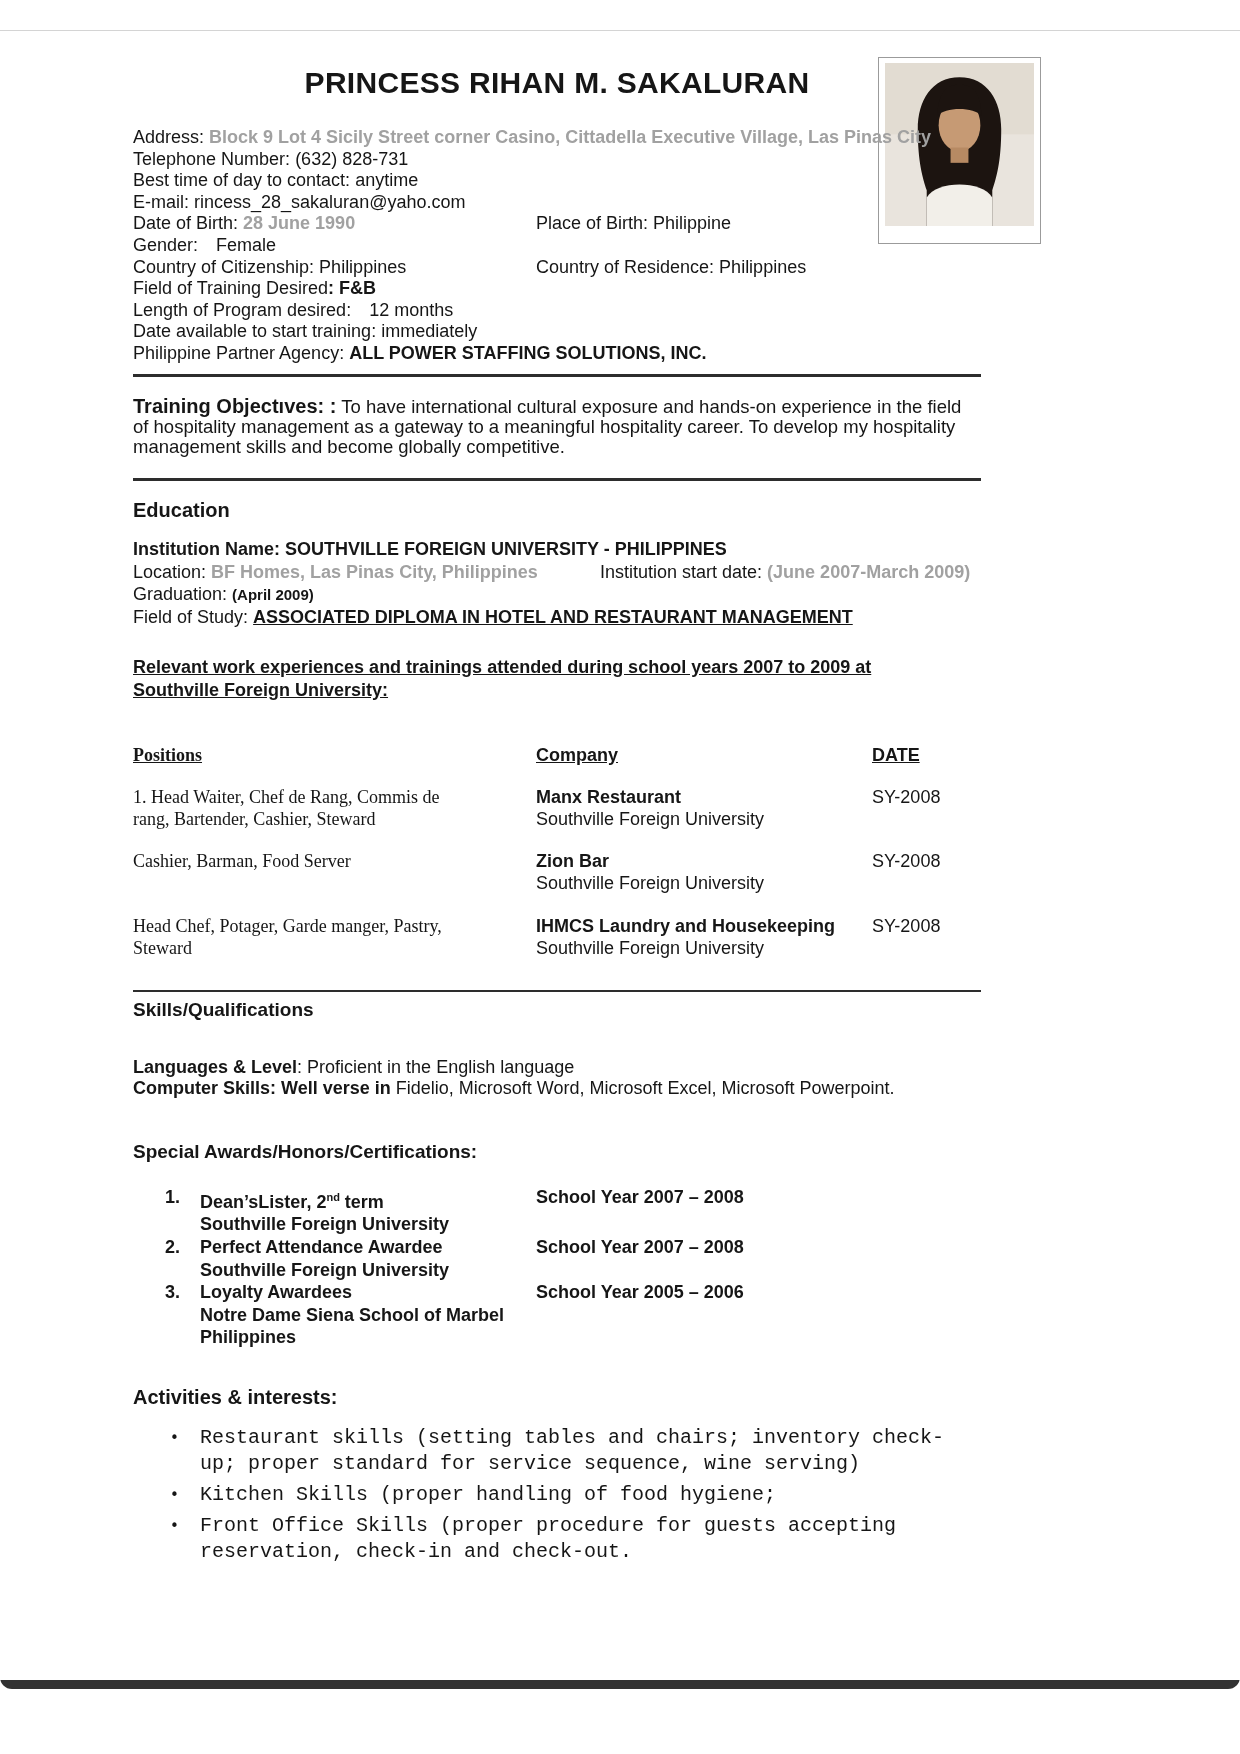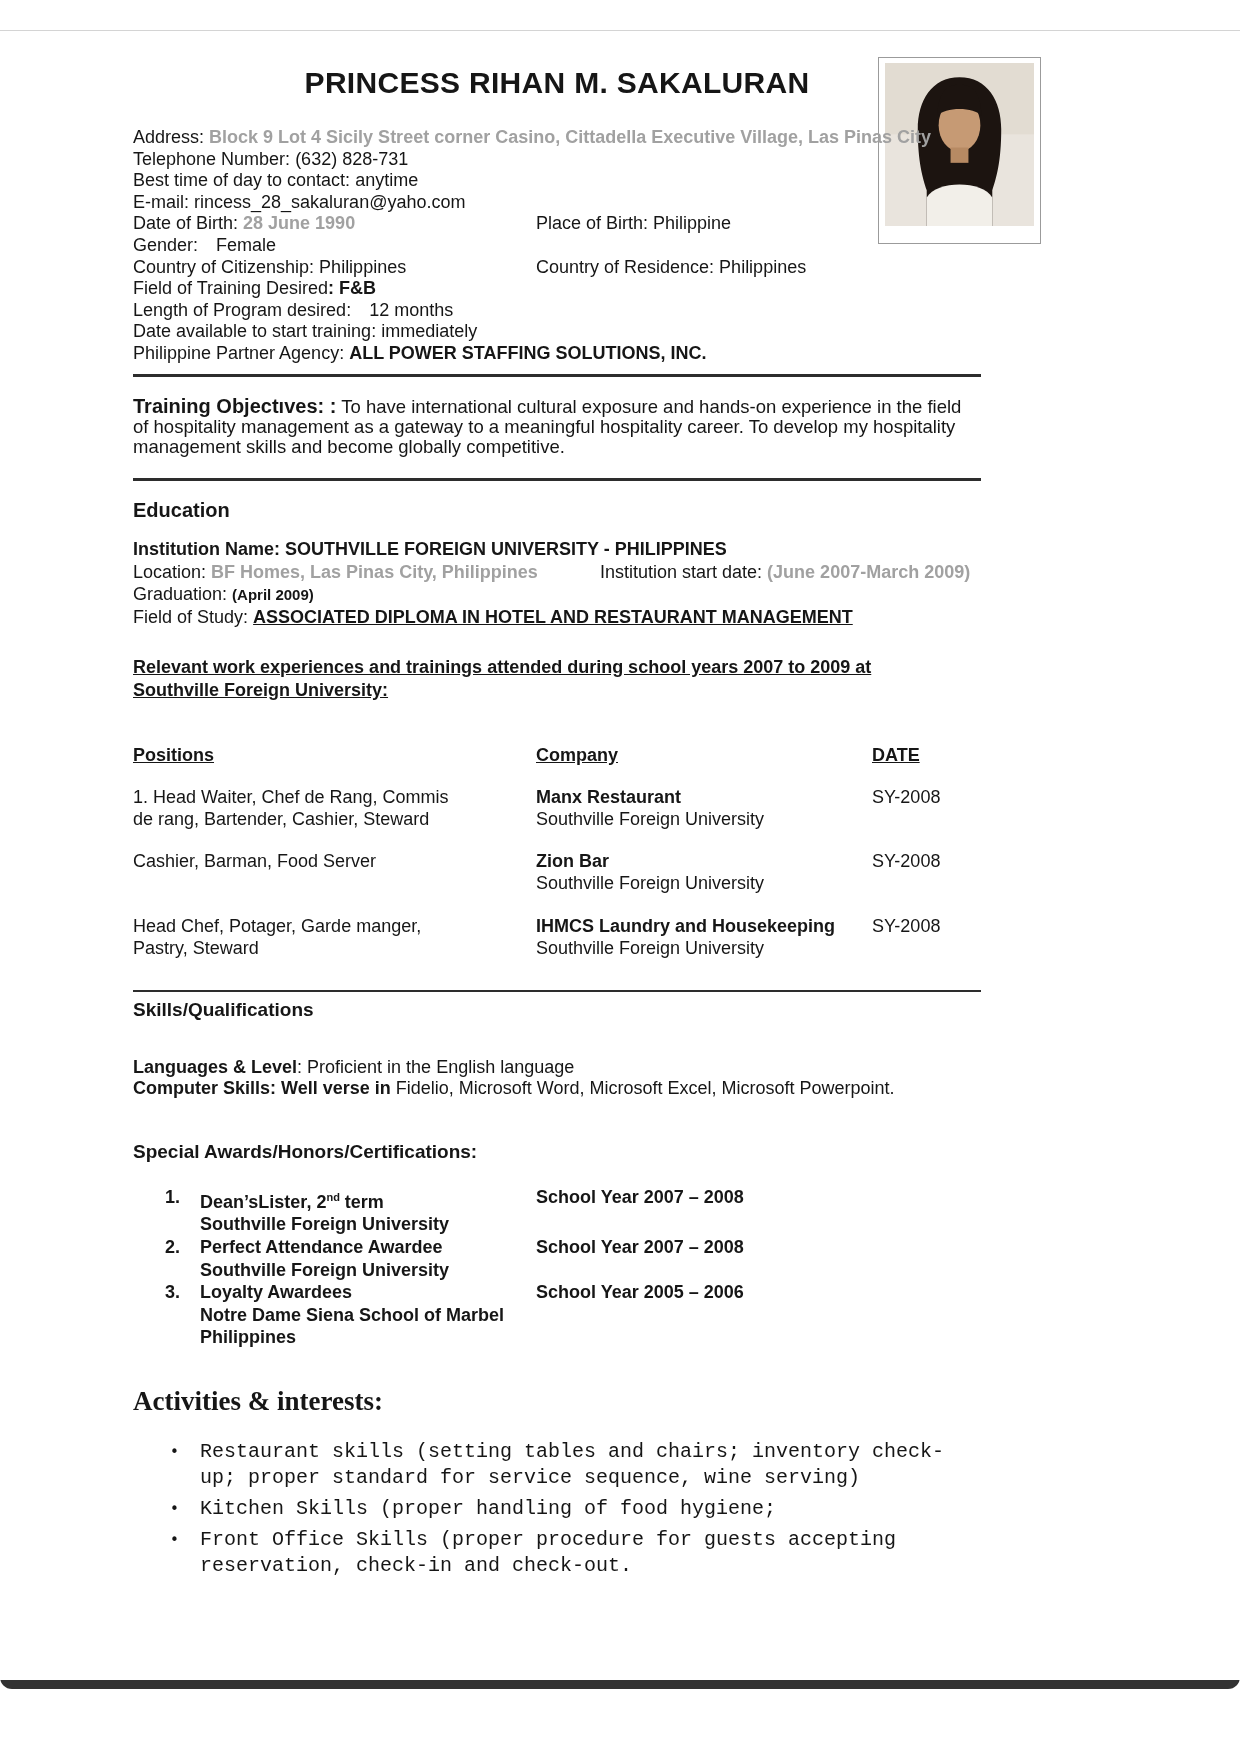--- a/index.html
+++ b/index.html
@@ -31,36 +31,36 @@
 
   .objectives { margin-top:19px; font-size:18.5px; line-height:20px; }
   .obj-label { font-weight:bold; font-size:20px; }
 
   .section-heading { margin-top:18px; font-size:20px; font-weight:bold; }
   .edu-line { font-size:18px; line-height:22.4px; }
   .grad-small { font-size:15px; font-weight:bold; }
   .work-note { margin-top:27px; font-size:18px; font-weight:bold; line-height:23px; white-space:nowrap; }
 
   .tbl-header { margin-top:43px; font-size:18px; font-weight:bold; }
-  .c1 { width:403px; padding-right:70px; box-sizing:border-box; flex:none; }
+  .c1 { width:403px; padding-right:70px; box-sizing:border-box; flex:none;font-family:Liberation Serif, serif; }
   .c2 { width:336px; flex:none; }
   .c3 { flex:1; }
   .tbl-row { margin-top:21px; font-size:18px; line-height:21.8px; }
 
   .skills-heading { margin-top:7px; font-size:19px; font-weight:bold; }
   .skills-lines { margin-top:36px; }
   .awards-heading { margin-top:41px; font-size:19px; font-weight:bold; }
 
   .award-rows { margin-top:23px; font-size:18px; font-weight:bold; line-height:22.6px; }
   .award-row { display:flex; }
   .a-num { margin-left:32px; width:35px; flex:none; }
   .a-body { width:336px; flex:none; }
   sup { font-size:11px; }
 
-  .act-heading { margin-top:37px; font-size:27px; font-weight:bold;font-family:Liberation Serif, serif; }
+  .act-heading { margin-top:37px; font-size:20px; font-weight:bold; }
   .act-list { margin-top:1px; font-family:Liberation Mono, monospace; font-size:20px; }
   .act-item { display:flex; margin-bottom:5px; }
   .act-bullet { margin-left:37px; width:30px; flex:none; font-size:15px; padding-top:4px;
                 font-family:"DejaVu Sans",sans-serif; }
   .act-bullet::before { content:"•"; }
   .act-text { width:748px; line-height:26px; }
 </style>
 </head>
 <body>
 

